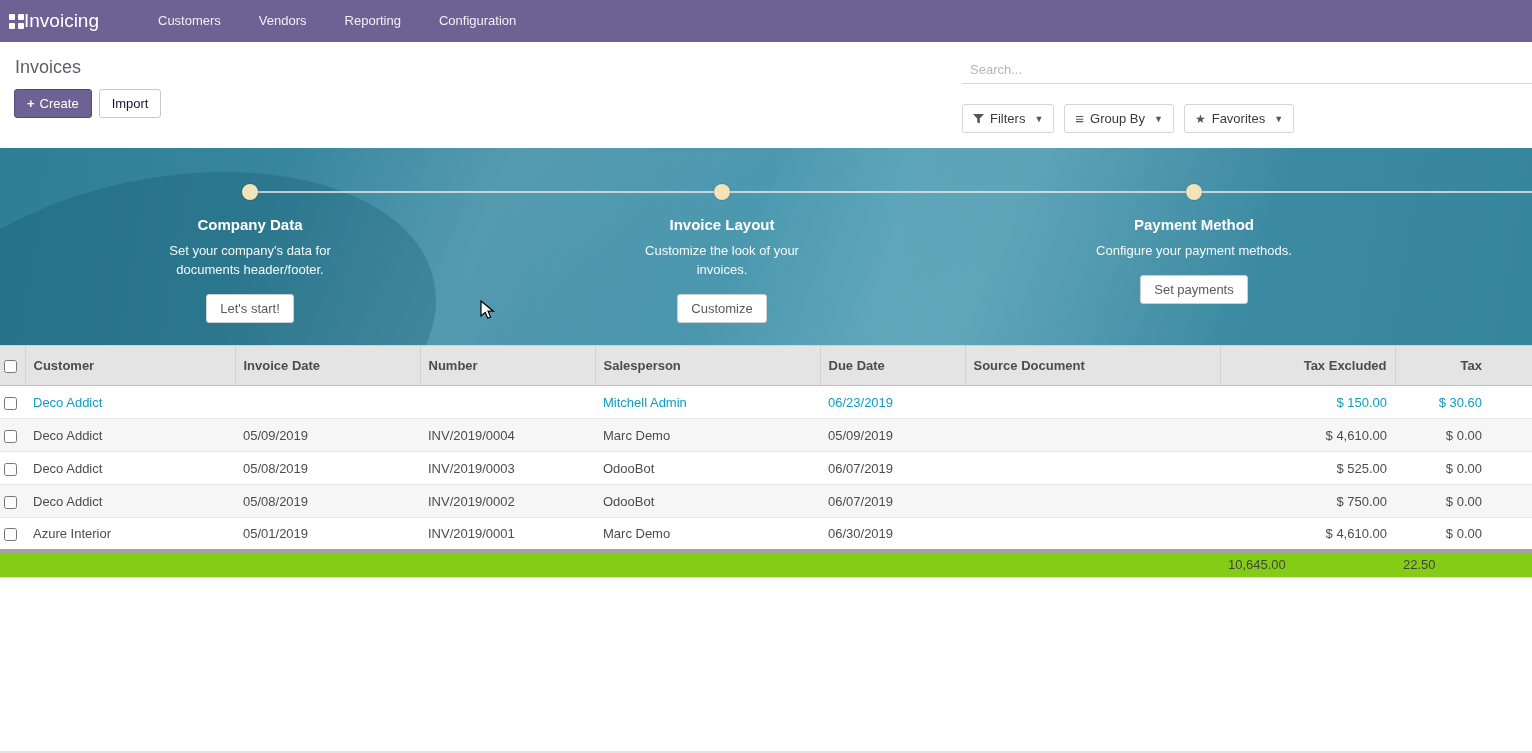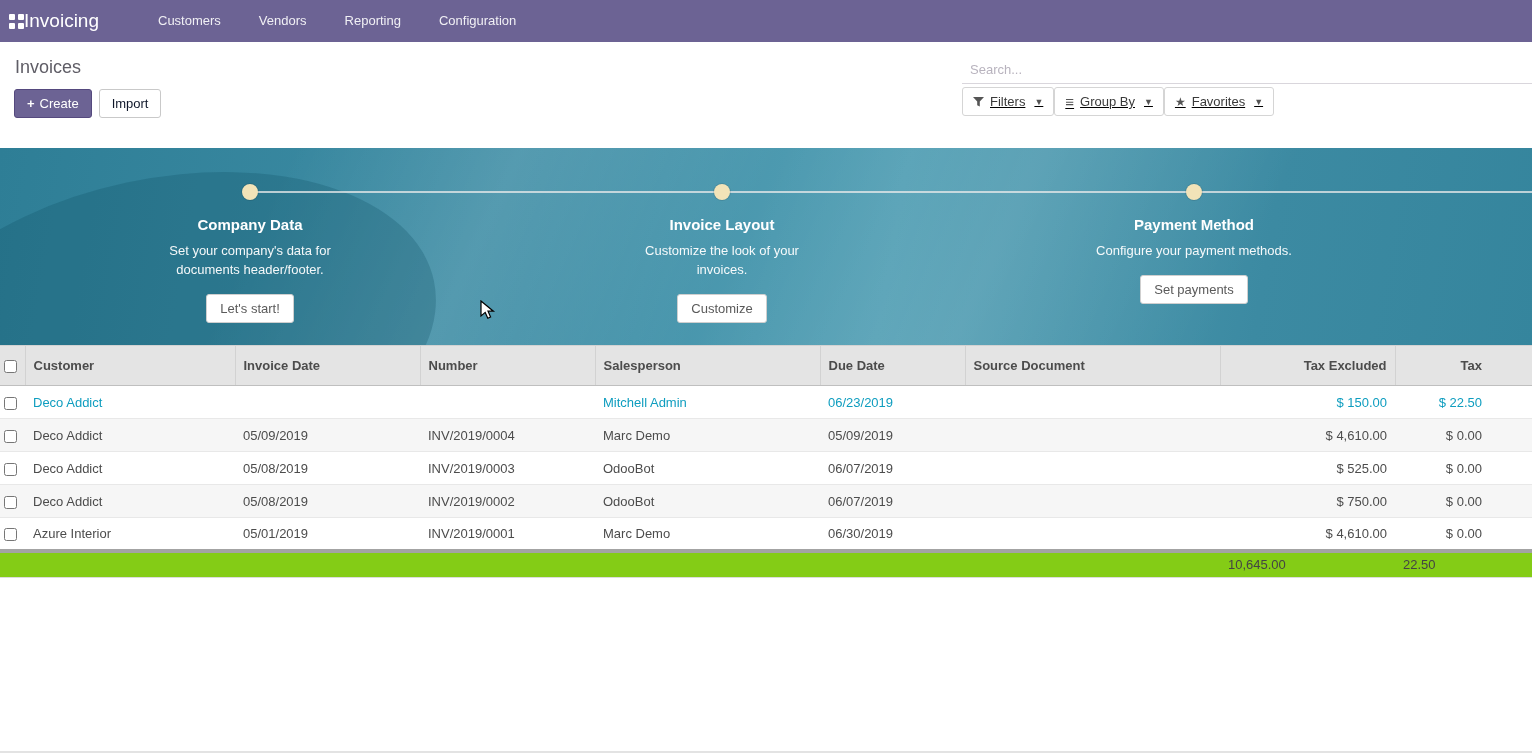--- a/index.html
+++ b/index.html
@@ -26,21 +26,21 @@
   
   .control-panel{position:absolute;top:42px;left:0;right:0;height:88px;background:#fff;}
   .breadcrumb{position:absolute;left:15px;top:15px;font-size:18px;color:#5f5d66;}
   .cp-buttons{position:absolute;left:14px;top:47px;display:flex;gap:7px;}
   .btn{font-size:13px;height:29px;padding:0 12px;border-radius:3px;cursor:pointer;display:inline-flex;align-items:center;gap:5px;}
   .btn-primary{background:var(--primary);color:#fff;border:1px solid #55497e;}
   .btn-default{background:#fff;color:#0f172a;border:1px solid #c9c9c9;}
   .plus-icon{font-size:13px;font-weight:bold;}
   .search-input{position:absolute;left:962px;right:0;top:14px;height:28px;border:none;border-bottom:1px solid #d9d6dc;font-size:13px;padding:0 8px;color:#333;outline:none;background:transparent;font-family:"Liberation Sans",sans-serif;}
   .search-input::placeholder{color:#b8b3be;}
-  .filter-buttons{position:absolute;left:962px;top:45px;display:flex;text-decoration:underline;}
+  .filter-buttons{position:absolute;left:962px;top:62px;display:flex;gap:10px;}
   .f-btn{display:inline-flex;align-items:center;gap:6px;background:#fff;border:1px solid #d5d5d5;border-radius:3px;padding:0 10px;height:29px;font-size:13px;color:#3a3a3a;cursor:pointer;}
   .f-btn .caret{font-size:9px;color:#555;margin-left:3px;}
   .f-icon{display:inline-flex;align-items:center;color:#555;}
   .star-icon{font-size:12px;color:#555;}
   .lines-icon{font-size:15px;color:#555;line-height:1;}
 
   
   .onboarding-banner{position:absolute;top:130px;left:0;right:0;height:211px;overflow:hidden;color:#fff;
     background:linear-gradient(100deg,#2e7e96 0%,#3f8ea6 35%,#54a0b5 58%,#3c8aa2 82%,#35859d 100%);margin-top:18px;}
   .onboarding-banner::before{content:"";position:absolute;inset:0;
@@ -177,21 +177,21 @@
       <tbody>
           <tr class="highlight">
             <td class="cb-cell"><input type="checkbox" style=""></td>
             <td>Deco Addict</td>
             <td></td>
             <td></td>
             <td>Mitchell Admin</td>
             <td>06/23/2019</td>
             <td></td>
             <td>$ 150.00</td>
-            <td>$ 22.50</td>
+            <td>$ 30.60</td>
           </tr>
           <tr class="">
             <td class="cb-cell"><input type="checkbox" style=""></td>
             <td>Deco Addict</td>
             <td>05/09/2019</td>
             <td>INV/2019/0004</td>
             <td>Marc Demo</td>
             <td>05/09/2019</td>
             <td></td>
             <td>$ 4,610.00</td>

